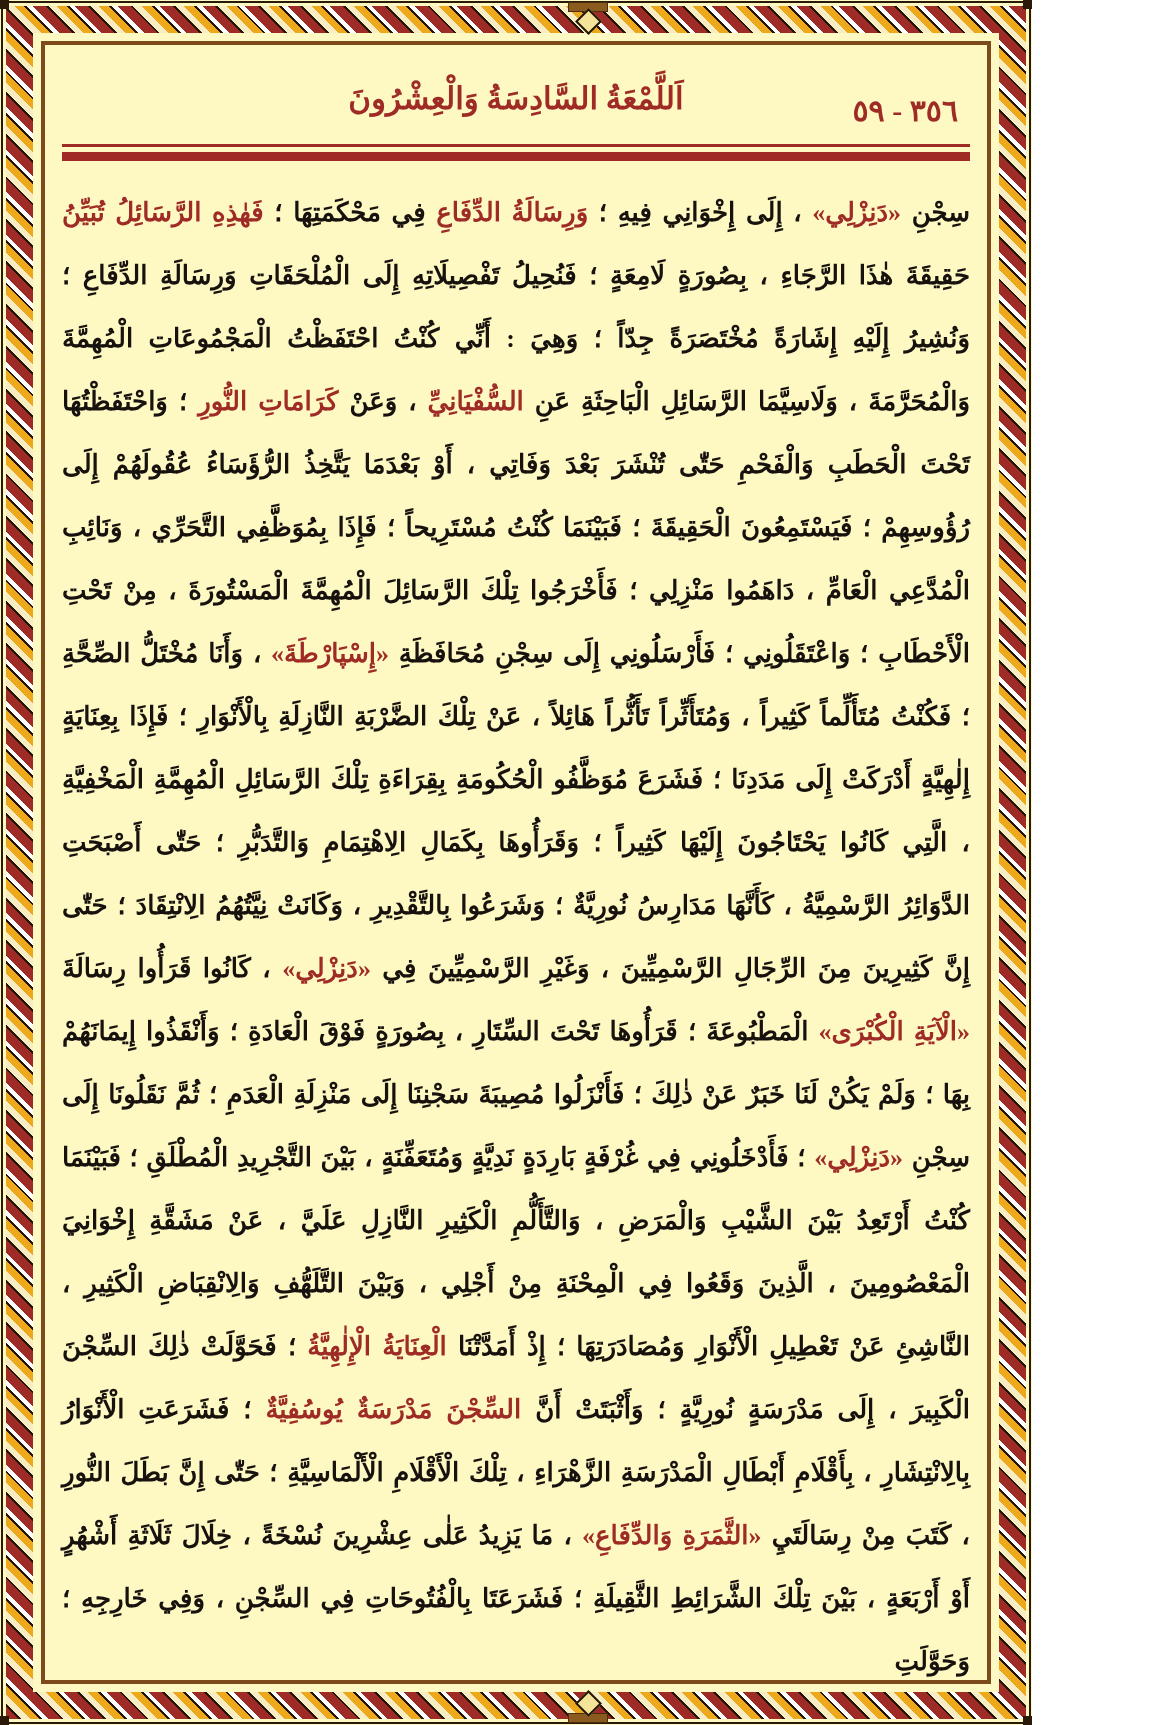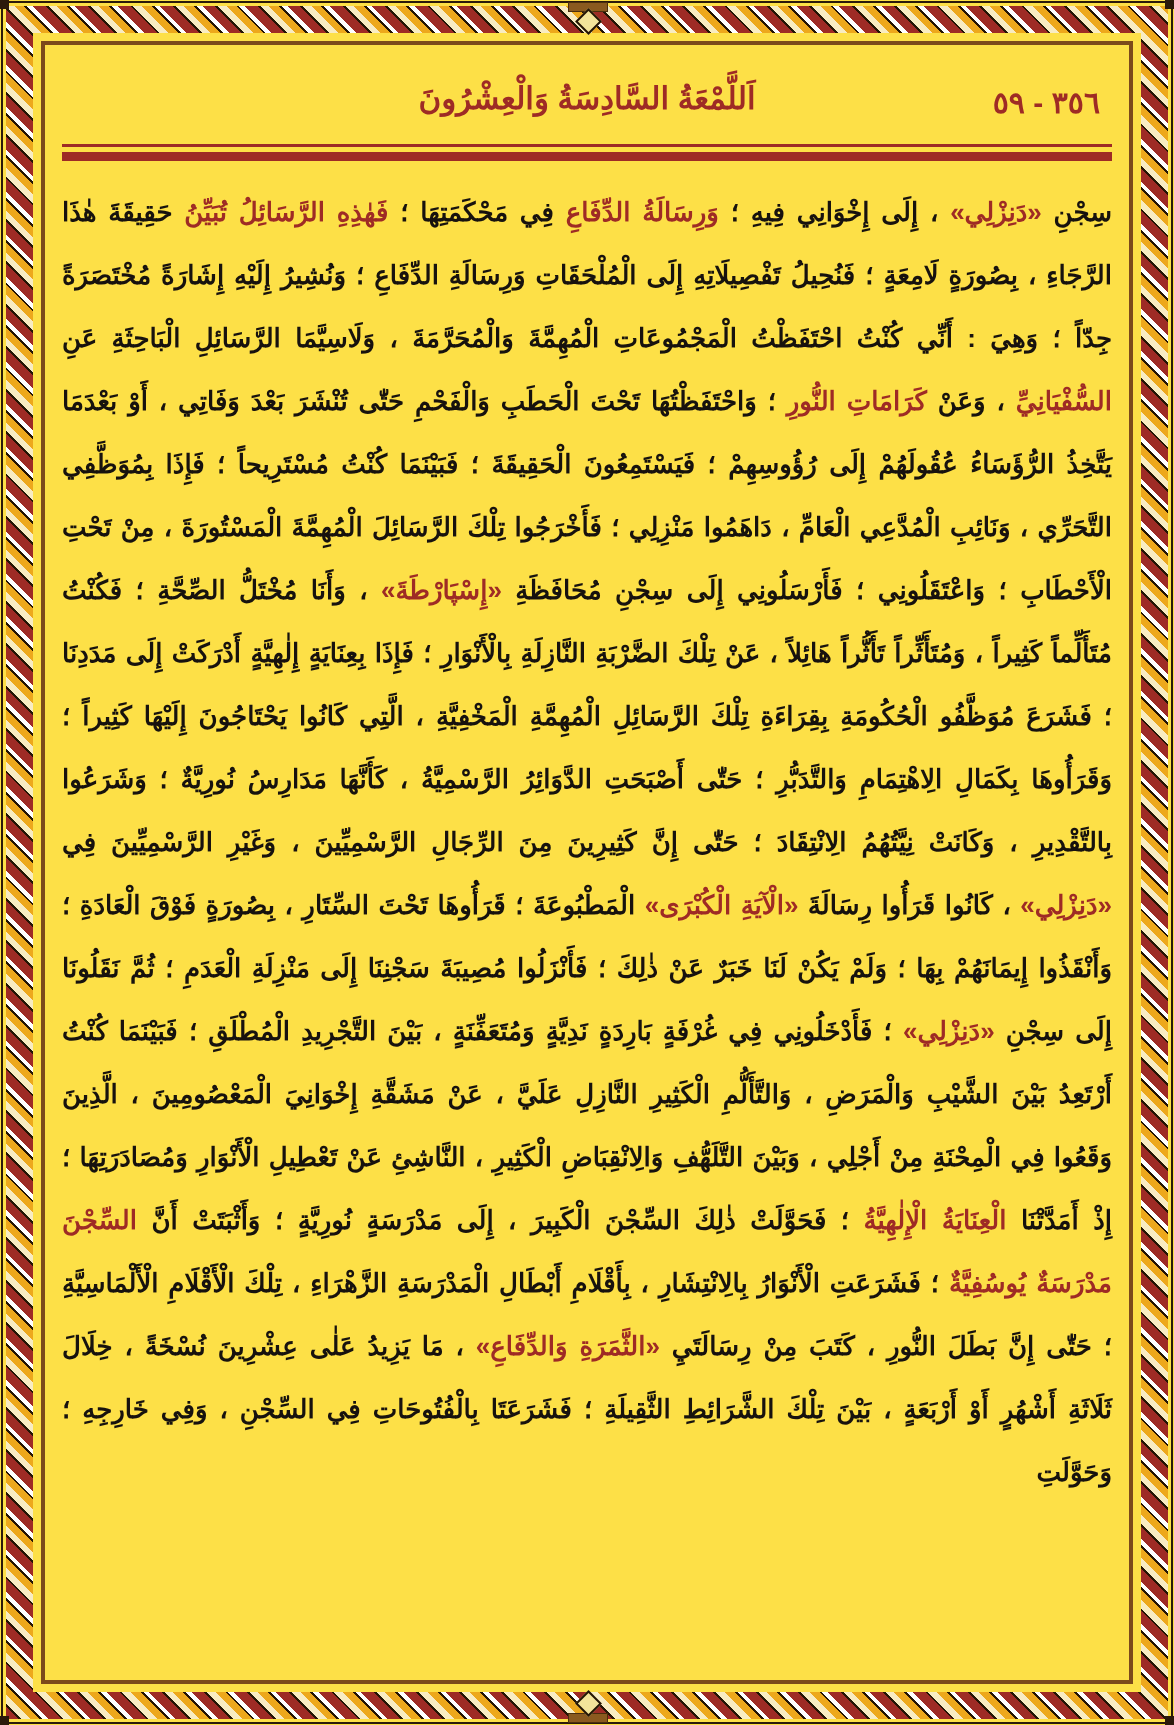--- a/index.html
+++ b/index.html
@@ -1,20 +1,20 @@
 <!DOCTYPE html>
 <html lang="ar"><head>
 <meta charset="utf-8">
 <style>
   html,body{margin:0;padding:0;background:#ffffff;}
   .page{
     position:relative;
-    width:1174px;height:1725px;
-    background:#fde047;
-    font-family:Liberation Sans, sans-serif;
+    width:1032px;height:1725px;
+    background:#fef9c3;
+    font-family:Liberation Serif, serif;
     overflow:hidden;
     box-sizing:border-box;
   }
   
   .frame-dark{
     position:absolute;inset:1px;
     border:2px solid #2b1a0a;
     pointer-events:none;
   }
   .frame-chain{
@@ -59,21 +59,21 @@
     position:relative;height:62px;margin-top:12px;
   }
   .page-title{
     text-align:center;
     color:#9e2b25;
     font-size:31px;font-weight:bold;
     direction:rtl;
     line-height:58px;
   }
   .page-number{
-    position:absolute;right:12px;top:4px;
+    position:absolute;right:12px;top:12px;
     color:#9e2b25;
     font-size:30px;font-weight:bold;
     direction:rtl;
     line-height:58px;
     white-space:nowrap;
   }
   .rules{margin-top:12px;}
   .rule-thin{height:3px;background:#9e2b25;}
   .rule-thick{height:9px;background:#9e2b25;margin-top:5px;}
   .body-text{

